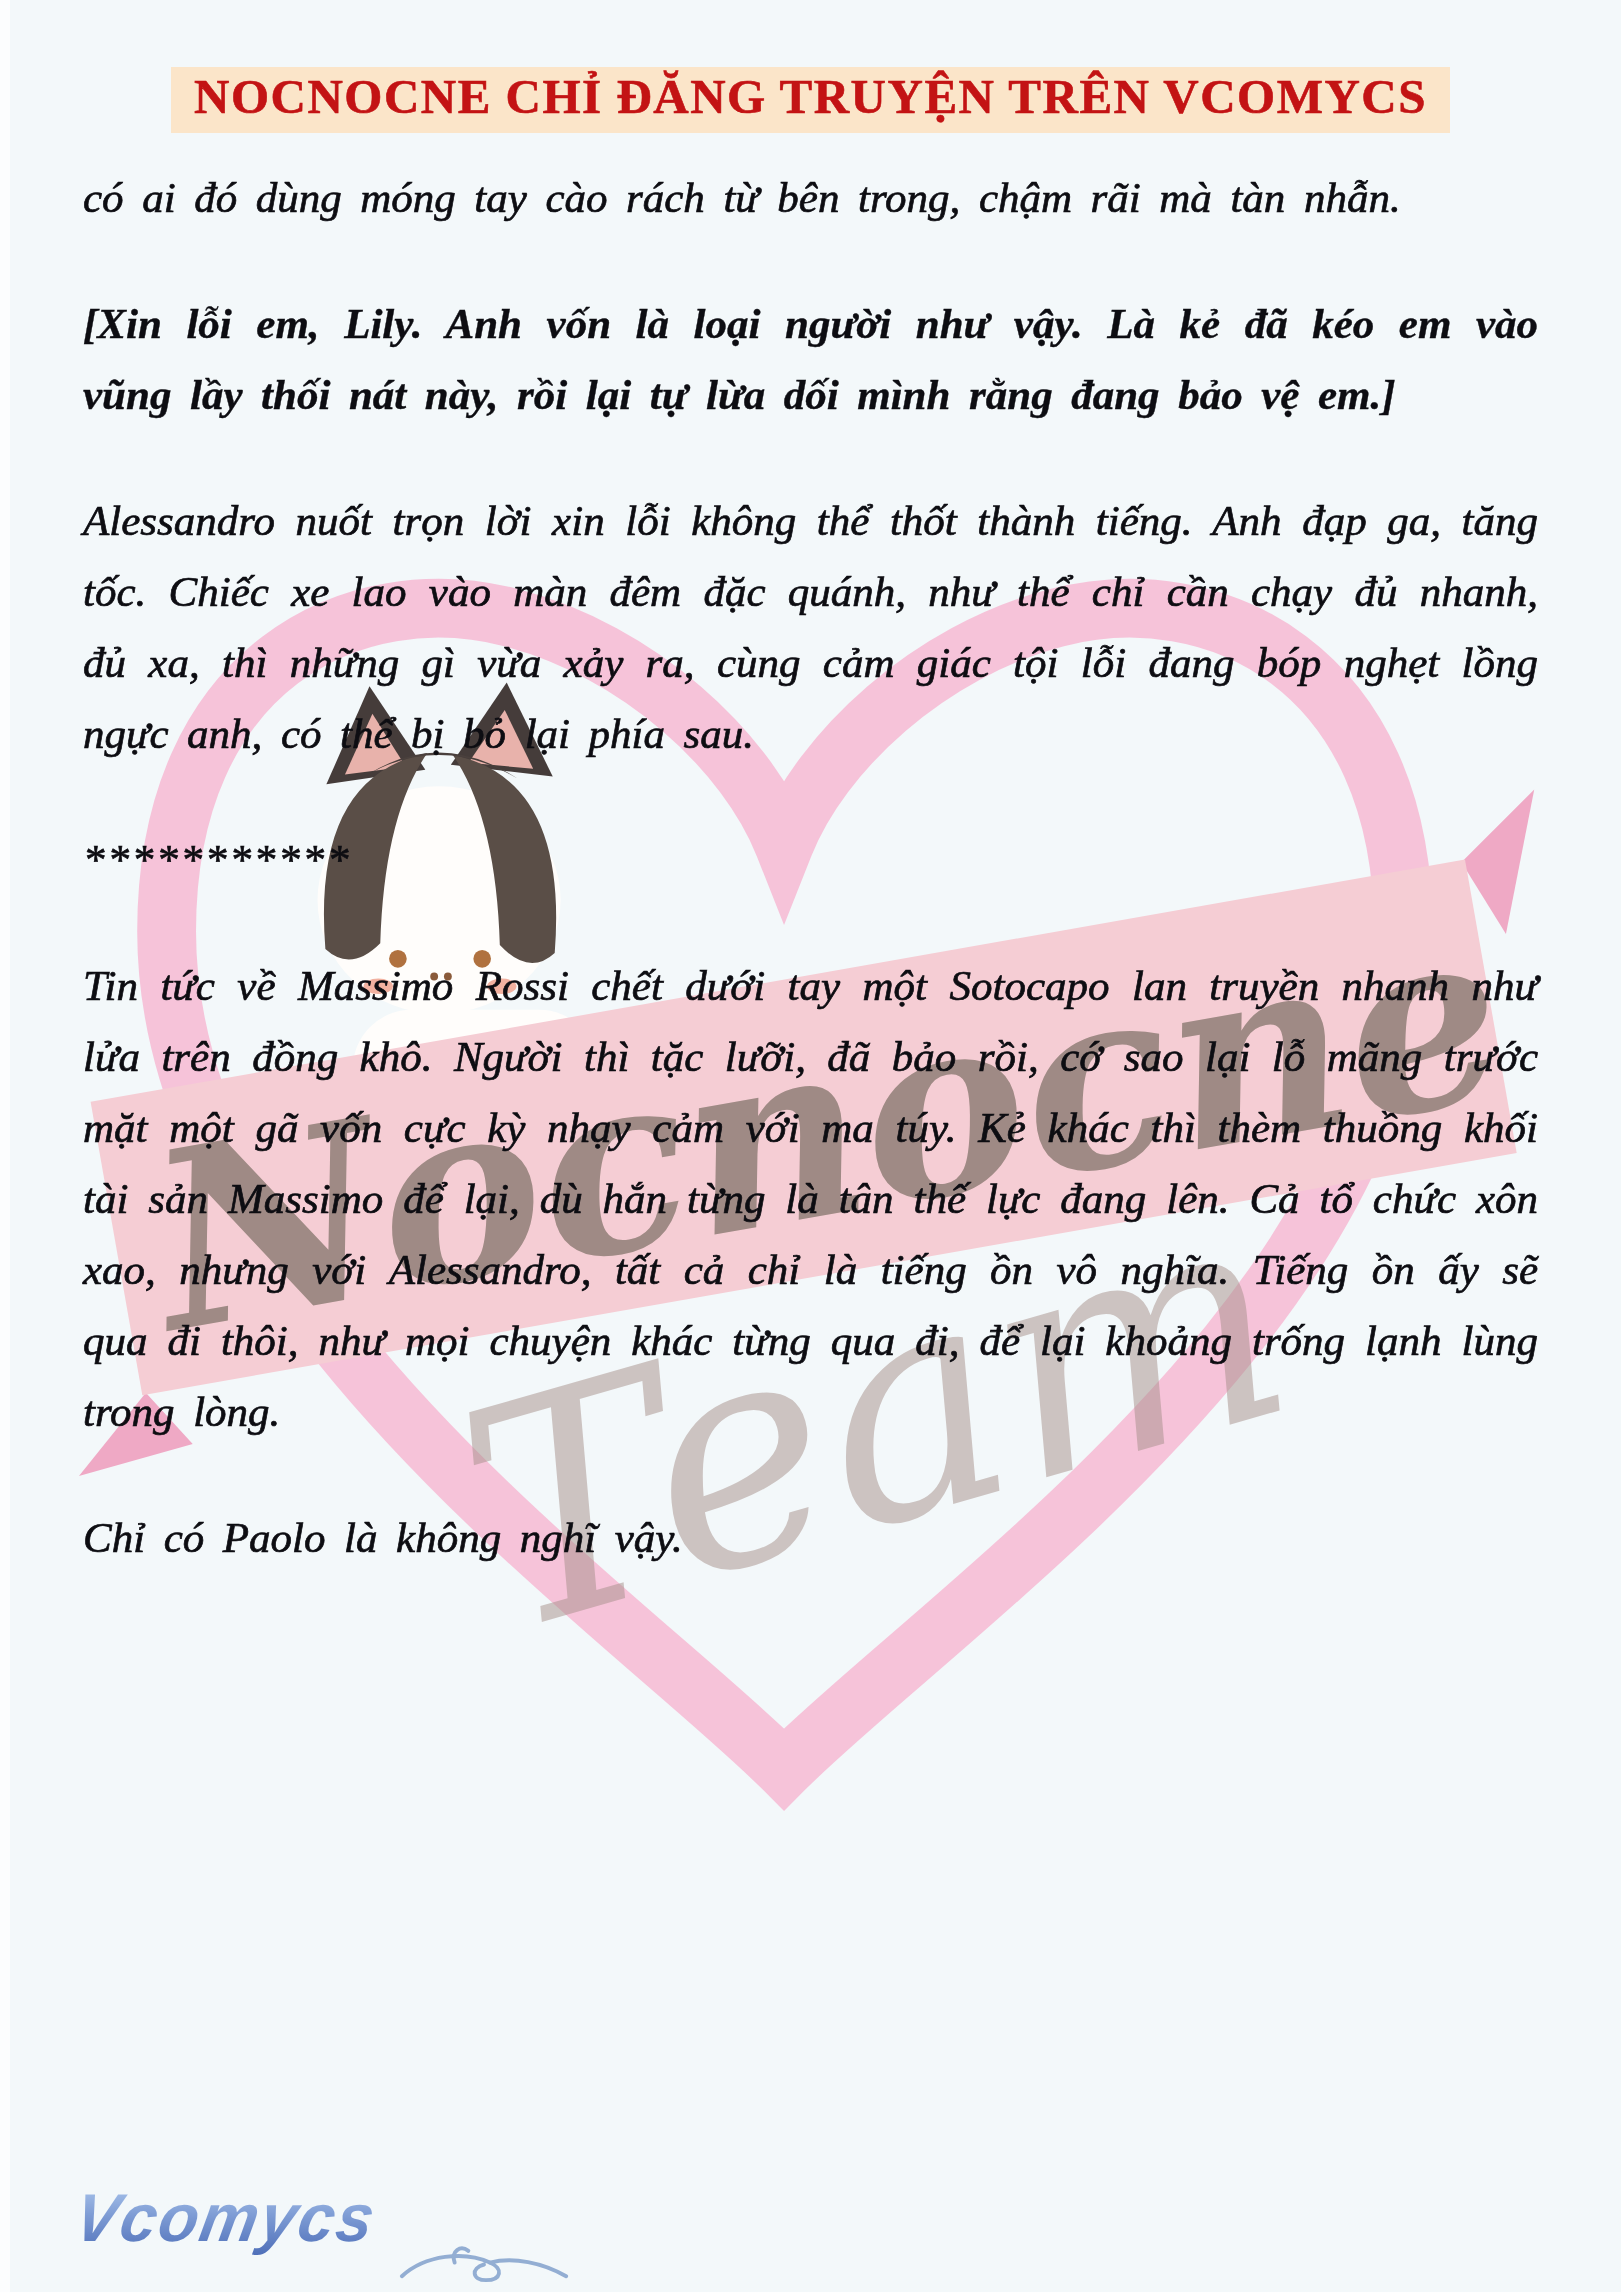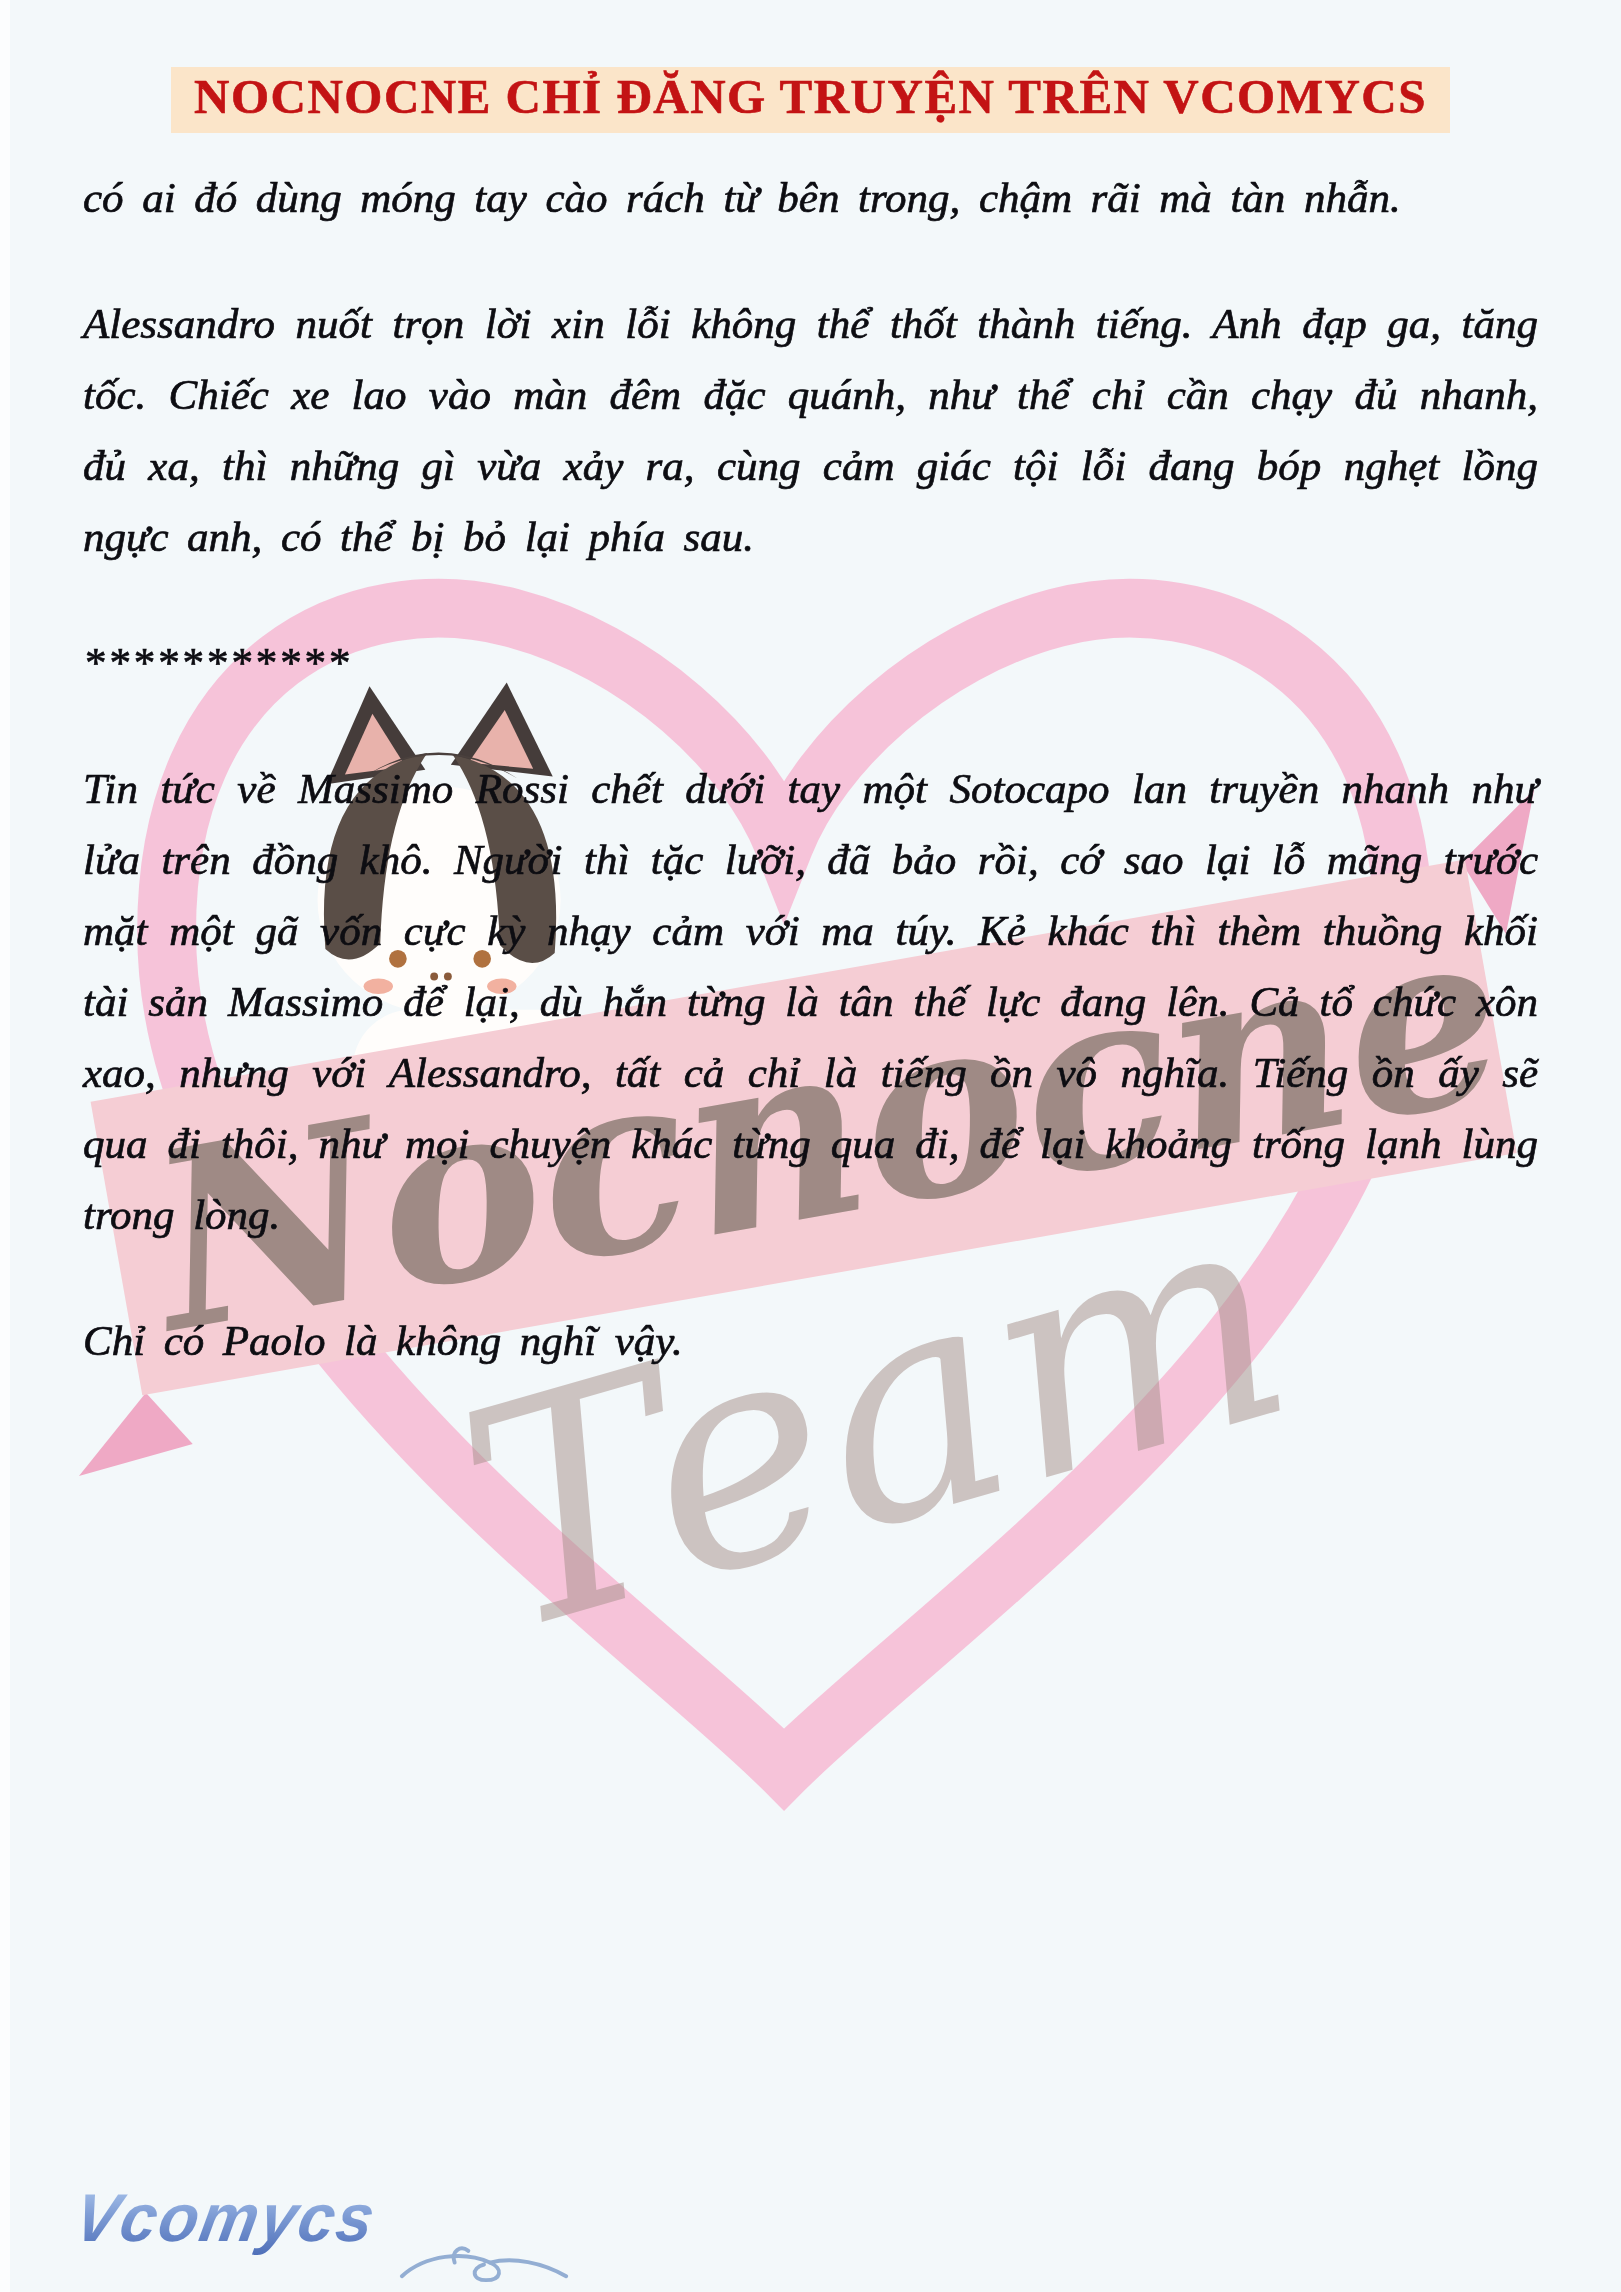--- a/index.html
+++ b/index.html
@@ -110,20 +110,21 @@
     <text transform="rotate(-16 760 1460)" x="470" y="1590" font-family="DejaVu Serif, serif" font-style="italic" font-size="310" fill="#a6908a" opacity="0.5">Team</text>
   </svg>
 
   <div class="content">
     <div class="title-band">
       <span class="title-text">NOCNOCNE CHỈ ĐĂNG TRUYỆN TRÊN VCOMYCS</span>
     </div>
 
     <p class="para">có ai đó dùng móng tay cào rách từ bên trong, chậm rãi mà tàn nhẫn.</p>
 
+    <p class="para em-para">[Xin lỗi em, Lily. Anh vốn là loại người như vậy. Là kẻ đã kéo em vào vũng lầy thối nát này, rồi lại tự lừa dối mình rằng đang bảo vệ em.]</p>
 
     <p class="para">Alessandro nuốt trọn lời xin lỗi không thể thốt thành tiếng. Anh đạp ga, tăng tốc. Chiếc xe lao vào màn đêm đặc quánh, như thể chỉ cần chạy đủ nhanh, đủ xa, thì những gì vừa xảy ra, cùng cảm giác tội lỗi đang bóp nghẹt lồng ngực anh, có thể bị bỏ lại phía sau.</p>
 
     <p class="para stars">***********</p>
 
     <p class="para">Tin tức về Massimo Rossi chết dưới tay một Sotocapo lan truyền nhanh như lửa trên đồng khô. Người thì tặc lưỡi, đã bảo rồi, cớ sao lại lỗ mãng trước mặt một gã vốn cực kỳ nhạy cảm với ma túy. Kẻ khác thì thèm thuồng khối tài sản Massimo để lại, dù hắn từng là tân thế lực đang lên. Cả tổ chức xôn xao, nhưng với Alessandro, tất cả chỉ là tiếng ồn vô nghĩa. Tiếng ồn ấy sẽ qua đi thôi, như mọi chuyện khác từng qua đi, để lại khoảng trống lạnh lùng trong lòng.</p>
 
     <p class="para">Chỉ có Paolo là không nghĩ vậy.</p>
 
   </div>

